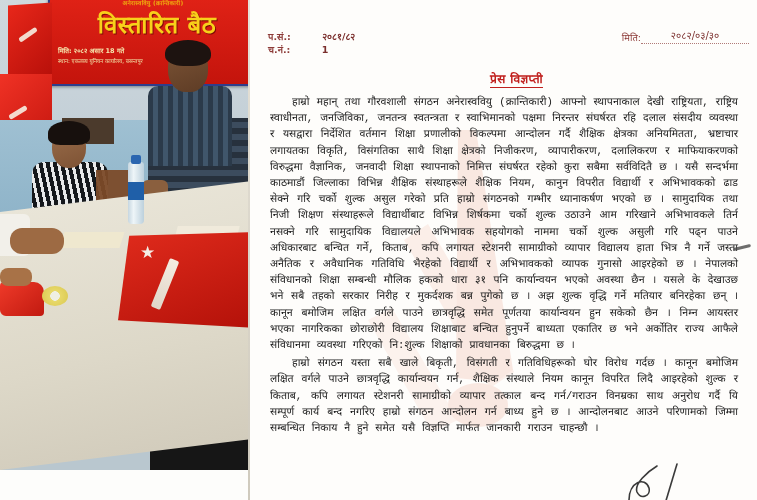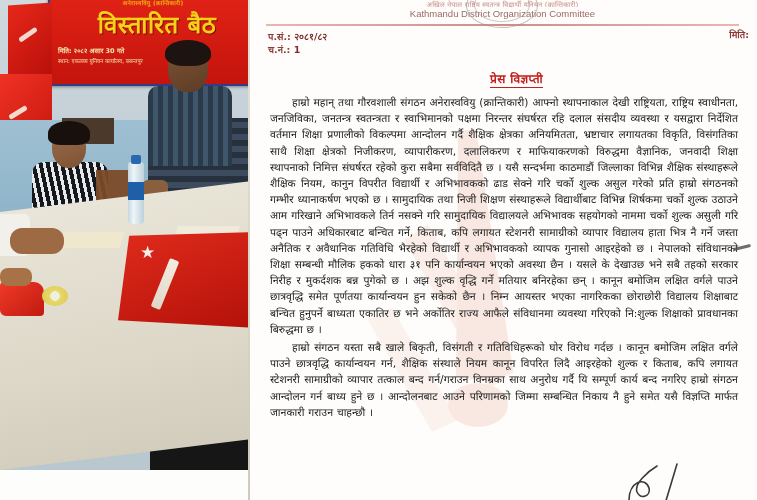--- a/index.html
+++ b/index.html
@@ -237,24 +237,24 @@
     width: 56px; height: 34px;
     border: 1px solid #9a9a9a;
     border-radius: 50%;
     opacity: .5;
   }
   .refblock {
     position: absolute; left: 20px; top: 30px;
     color: #8d3b38; font-size: 9.5px; line-height: 13px;
     font-weight: bold;
   }
-  .refblock .val { color: #7a2e2c; }
+  .refblock .val { color: #7a2e2c; margin-left: 28px; }
   .dateblock {
     position: absolute; right: 8px; top: 28px;
-    color: #8d3b38; font-size: 9.5px; font-weight: bold;
+    color: #8d3b38; font-size: 9.5px; font-weight: normal;
     display: flex; align-items: flex-end; 
   }
   .dateval {
     color: #7a2e2c; font-size: 10px;
     border-bottom: 1.2px dotted #b07a77;
     padding: 0 6px 1px 6px; min-width: 108px; text-align: center;
   }
   .title {
     position: absolute; left: 0; top: 68px; width: 509px;
     text-align: center;
@@ -268,21 +268,21 @@
   .body {
     position: absolute; left: 22px; top: 94px;
     width: 468px;
     color: #1b1b1b;
     font-size: 10.6px;
     line-height: 16.2px;
     text-align: justify;
     text-justify: inter-word;
     word-spacing: .5px;
   }
-  .body p { text-indent: 22px; margin-bottom: 2px; }
+  .body p { text-indent: 22px; margin-bottom: 2px; font-family: Liberation Mono, monospace; }
   .margin-mark {
     position: absolute; right: 6px; top: 246px;
     width: 18px; height: 3px; background: #4a4a4a;
     transform: rotate(-14deg); border-radius: 2px; opacity:.8;
   }
   .signature {
     position: absolute; right: 58px; bottom: -6px;
     width: 80px; height: 46px;
   }
   .page-edge {
@@ -294,21 +294,21 @@
 <body>
 
 <div id="root">
 
   <div id="photo">
     <div class="ph-wall"></div>
 
     <div class="ph-banner">
       <div class="ph-banner-top">अनेरास्ववियु (क्रान्तिकारी)</div>
       <div class="ph-banner-main">विस्तारित बैठ</div>
-      <div class="ph-banner-sub1">मिति: २०८२ असार 30 गते</div>
+      <div class="ph-banner-sub1">मिति: २०८२ असार 18 गते</div>
       <div class="ph-banner-sub2">स्थान: एकलब्य युनियन कार्यालय, बसन्तपुर</div>
     </div>
 
     <div class="ph-flag-l1">
       <div class="ph-flag-emblem" style="left:10px; top:28px;"></div>
     </div>
     <div class="ph-flag-l2">
       <div class="ph-flag-emblem" style="left:8px; top:36px;"></div>
     </div>
 
@@ -360,41 +360,35 @@
 
     <svg class="watermark" viewBox="0 0 330 330">
       <g fill="#f0b9a8">
         <path d="M150 10 L168 10 L205 250 L188 262 L148 258 Z"></path>
         <path d="M96 120 L120 104 L206 252 L182 268 Z" opacity=".75"></path>
         <ellipse cx="170" cy="285" rx="30" ry="22"></ellipse>
         <path d="M60 200 L84 188 L150 300 L124 312 Z" opacity=".55"></path>
       </g>
     </svg>
 
-    <div class="letterhead">
-      <div class="lh-line1">अखिल नेपाल राष्ट्रिय स्वतन्त्र विद्यार्थी युनियन (क्रान्तिकारी)</div>
-      <div class="lh-line2">Kathmandu District Organization Committee</div>
-      <div class="lh-rule"></div>
-      <div class="stamp"></div>
-      <div class="stamp2"></div>
-    </div>
 
     <div class="refblock">
       <div>
         <span>प.सं.:</span>
         <span class="val">२०८१/८२</span>
       </div>
       <div>
         <span>च.नं.:</span>
         <span class="val">1</span>
       </div>
     </div>
 
     <div class="dateblock">
       <span>मिति:</span>
+      <span class="dateval">२०८२/०३/३०</span>
     </div>
 
     <div class="title">
       <span>प्रेस विज्ञप्ती</span>
     </div>
 
     <div class="body">
       <p>हाम्रो महान् तथा गौरवशाली संगठन अनेरास्ववियु (क्रान्तिकारी) आफ्नो स्थापनाकाल देखी राष्ट्रियता, राष्ट्रिय स्वाधीनता, जनजिविका, जनतन्त्र स्वतन्त्रता र स्वाभिमानको पक्षमा निरन्तर संघर्षरत रहि दलाल संसदीय व्यवस्था र यसद्वारा निर्देशित वर्तमान शिक्षा प्रणालीको विकल्पमा आन्दोलन गर्दै शैक्षिक क्षेत्रका अनियमितता, भ्रष्टाचार लगायतका विकृति, विसंगतिका साथै शिक्षा क्षेत्रको निजीकरण, व्यापारीकरण, दलालिकरण र माफियाकरणको विरुद्धमा वैज्ञानिक, जनवादी शिक्षा स्थापनाको निमित्त संघर्षरत रहेको कुरा सबैमा सर्वविदितै छ । यसै सन्दर्भमा काठमाडौं जिल्लाका विभिन्न शैक्षिक संस्थाहरूले शैक्षिक नियम, कानुन विपरीत विद्यार्थी र अभिभावकको ढाड सेक्ने गरि चर्को शुल्क असुल गरेको प्रति हाम्रो संगठनको गम्भीर ध्यानाकर्षण भएको छ । सामुदायिक तथा निजी शिक्षण संस्थाहरूले विद्यार्थीबाट विभिन्न शिर्षकमा चर्को शुल्क उठाउने आम गरिखाने अभिभावकले तिर्न नसक्ने गरि सामुदायिक विद्यालयले अभिभावक सहयोगको नाममा चर्को शुल्क असुली गरि पढ्न पाउने अधिकारबाट बन्चित गर्ने, किताब, कपि लगायत स्टेशनरी सामाग्रीको व्यापार विद्यालय हाता भित्र नै गर्ने जस्ता अनैतिक र अवैधानिक गतिविधि भैरहेको विद्यार्थी र अभिभावकको व्यापक गुनासो आइरहेको छ । नेपालको संविधानको शिक्षा सम्बन्धी मौलिक हकको धारा ३१ पनि कार्यान्वयन भएको अवस्था छैन । यसले के देखाउछ भने सबै तहको सरकार निरीह र मुकर्दशक बन्न पुगेको छ । अझ शुल्क वृद्धि गर्ने मतियार बनिरहेका छन् । कानून बमोजिम लक्षित वर्गले पाउने छात्रवृद्धि समेत पूर्णतया कार्यान्वयन हुन सकेको छैन । निम्न आयस्तर भएका नागरिकका छोराछोरी विद्यालय शिक्षाबाट बन्चित हुनुपर्ने बाध्यता एकातिर छ भने अर्कोतिर राज्य आफैले संविधानमा व्यवस्था गरिएको नि:शुल्क शिक्षाको प्रावधानका बिरुद्धमा छ ।</p>
       <p>हाम्रो संगठन यस्ता सबै खाले बिकृती, विसंगती र गतिविधिहरूको घोर विरोध गर्दछ । कानून बमोजिम लक्षित वर्गले पाउने छात्रवृद्धि कार्यान्वयन गर्न, शैक्षिक संस्थाले नियम कानून विपरित लिदै आइरहेको शुल्क र किताब, कपि लगायत स्टेशनरी सामाग्रीको व्यापार तत्काल बन्द गर्न/गराउन विनम्रका साथ अनुरोध गर्दै यि सम्पूर्ण कार्य बन्द नगरिए हाम्रो संगठन आन्दोलन गर्न बाध्य हुने छ । आन्दोलनबाट आउने परिणामको जिम्मा सम्बन्धित निकाय नै हुने समेत यसै विज्ञप्ति मार्फत जानकारी गराउन चाहन्छौ ।</p>
     </div>

